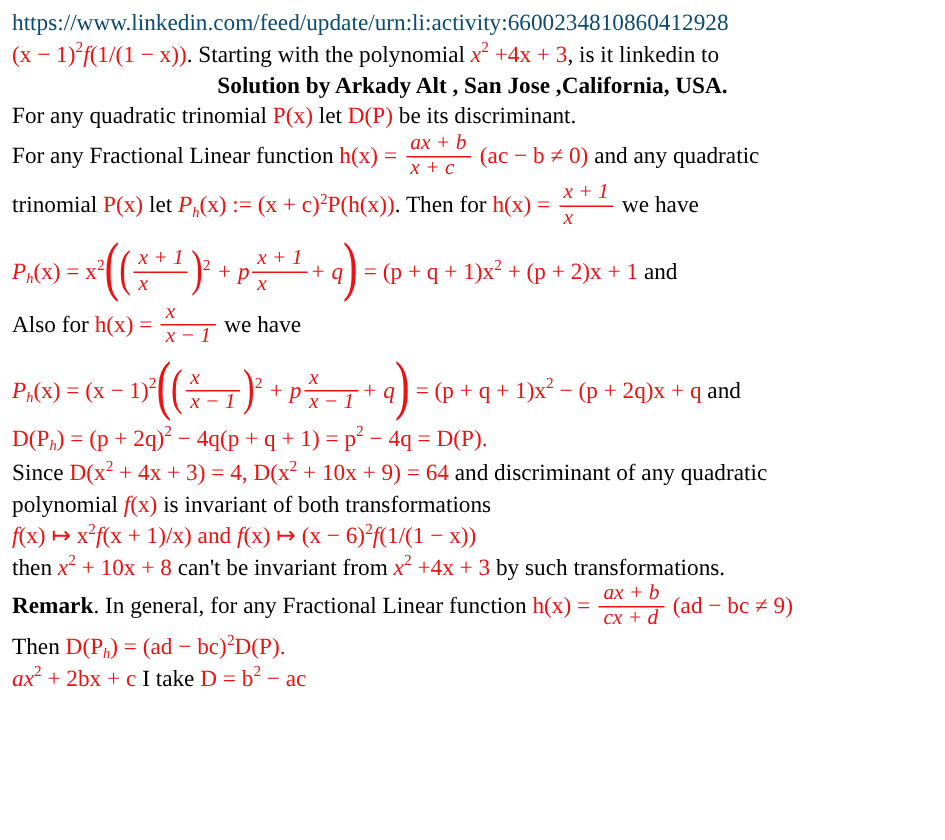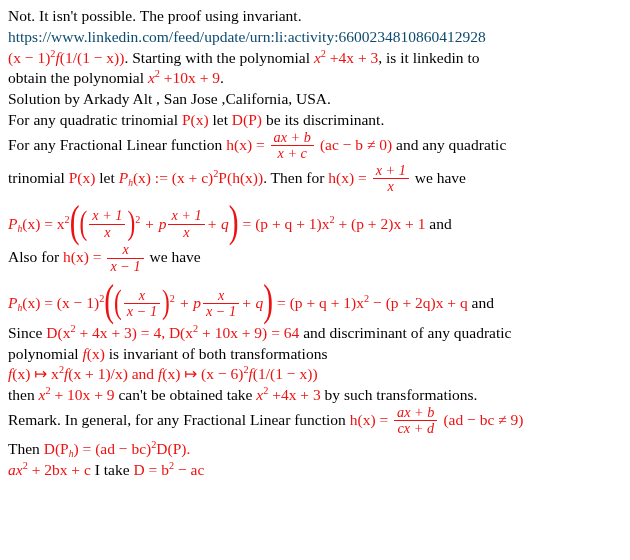--- a/index.html
+++ b/index.html
@@ -22,37 +22,36 @@
   .line {
     font-size: 15.5px;
     line-height: 1.28;
     margin: 0 0 1px 0;
     white-space: nowrap;
   }
   .tall {
     line-height: 1.55;
   }
   .red { color: #ee1111; }
-  .bold { font-weight: normal; }
+  .bold { font-weight: bold; text-align: center; }
   .serif-it { font-family: "Liberation Serif", serif; font-style: italic; }
   sup {
     font-size: 0.66em;
     vertical-align: super;
     line-height: 0;
   }
   sub {
     font-size: 0.62em;
     vertical-align: -0.28em;
     line-height: 0;
   }
   
   .frac {
     display: inline-block;
     vertical-align: middle;
-    text-align: center;
     font-size: 0.92em;
     line-height: 1.08;
     margin: 0 2px;
     position: relative;
     top: -1px;
   }
   .frac .num {
     display: block;
     padding: 0 3px;
     border-bottom: 1px solid currentColor;
@@ -80,36 +79,30 @@
   .link {
     color: #0c4a6e;
   }
   .sp { display: inline-block; width: 4px; }
 </style>
 </head>
 <body>
 
 <div class="page">
 
-  <div class="line">
-    <span>Not. It isn't possible. The proof using invariant.</span>
-  </div>
 
   <div class="line">
     <span class="link">https://www.linkedin.com/feed/update/urn:li:activity:6600234810860412928</span>
   </div>
 
 
   <div class="line">
     <span class="red">(x − 1)</span><span class="red"><sup>2</sup></span><span class="red serif-it">f</span><span class="red">(1/(1 − x))</span><span>. Starting with the polynomial </span><span class="red serif-it">x</span><span class="red"><sup>2</sup></span><span class="red"> +4x + 3</span><span>, is it linkedin to</span>
   </div>
 
-  <div class="line">
-    <span>obtain the polynomial </span><span class="red serif-it">x</span><span class="red"><sup>2</sup></span><span class="red"> +10x + 9</span><span>.</span>
-  </div>
 
   <div class="line bold">
     <span>Solution by Arkady Alt , San Jose ,California, USA.</span>
   </div>
 
   <div class="line">
     <span>For any quadratic trinomial </span><span class="red">P(x)</span><span> let </span><span class="red">D(P)</span><span> be its discriminant.</span>
   </div>
 
   <div class="line tall">
@@ -126,35 +119,38 @@
 
 
   <div class="line tall">
     <span>Also for  </span><span class="red">h(x) = </span><span class="frac red"><span class="num serif-it">x</span><span class="den serif-it">x − 1</span></span><span> we have</span>
   </div>
 
   <div class="line tall red">
     <span class="serif-it">P</span><sub class="serif-it">h</sub><span>(x) = (x − 1)</span><sup>2</sup><span class="paren-xl">(</span><span class="paren-big">(</span><span class="frac"><span class="num serif-it">x</span><span class="den serif-it">x − 1</span></span><span class="paren-big">)</span><sup>2</sup><span class="sp"></span><span class="serif-it">+ p</span><span class="frac"><span class="num serif-it">x</span><span class="den serif-it">x − 1</span></span><span class="serif-it">+ q</span><span class="paren-xl">)</span><span class="sp"></span><span>= (p + q + 1)x</span><sup>2</sup><span> − (p + 2q)x + q</span><span style="color:#000"> and</span>
   </div>
 
+  <div class="line tall red">
+    <span>D(P</span><sub class="serif-it">h</sub><span>) = (p + 2q)</span><sup>2</sup><span> − 4q(p + q + 1) = p</span><sup>2</sup><span> − 4q = D(P).</span>
+  </div>
 
   <div class="line">
     <span>Since </span><span class="red">D(x</span><span class="red"><sup>2</sup></span><span class="red"> + 4x + 3) = 4,  D(x</span><span class="red"><sup>2</sup></span><span class="red"> + 10x + 9) = 64</span><span> and discriminant of any quadratic</span>
   </div>
 
   <div class="line">
     <span>polynomial </span><span class="red serif-it">f</span><span class="red">(x)</span><span> is invariant of both transformations</span>
   </div>
 
   <div class="line red">
     <span class="serif-it">f</span><span>(x) ↦ x</span><sup>2</sup><span class="serif-it">f</span><span>(x + 1)/x)  and  </span><span class="serif-it">f</span><span>(x) ↦ (x − 6)</span><sup>2</sup><span class="serif-it">f</span><span>(1/(1 − x))</span>
   </div>
 
   <div class="line">
-    <span>then </span><span class="red serif-it">x</span><span class="red"><sup>2</sup></span><span class="red"> + 10x + 9</span><span> can't be obtained take </span><span class="red serif-it">x</span><span class="red"><sup>2</sup></span><span class="red"> +4x + 3</span><span> by such transformations.</span>
+    <span>then </span><span class="red serif-it">x</span><span class="red"><sup>2</sup></span><span class="red"> + 10x + 8</span><span> can't be invariant from </span><span class="red serif-it">x</span><span class="red"><sup>2</sup></span><span class="red"> +4x + 3</span><span> by such transformations.</span>
   </div>
 
   <div class="line tall">
     <span class="bold">Remark</span><span>. In general, for any Fractional Linear function </span><span class="red">h(x) = </span><span class="frac red"><span class="num serif-it">ax + b</span><span class="den serif-it">cx + d</span></span><span class="sp"></span><span class="red">(ad − bc ≠ 9)</span>
   </div>
 
 
   <div class="line">
     <span>Then </span><span class="red">D(P</span><span class="red"><sub class="serif-it">h</sub></span><span class="red">) = (ad − bc)</span><span class="red"><sup>2</sup></span><span class="red">D(P).</span>
   </div>

